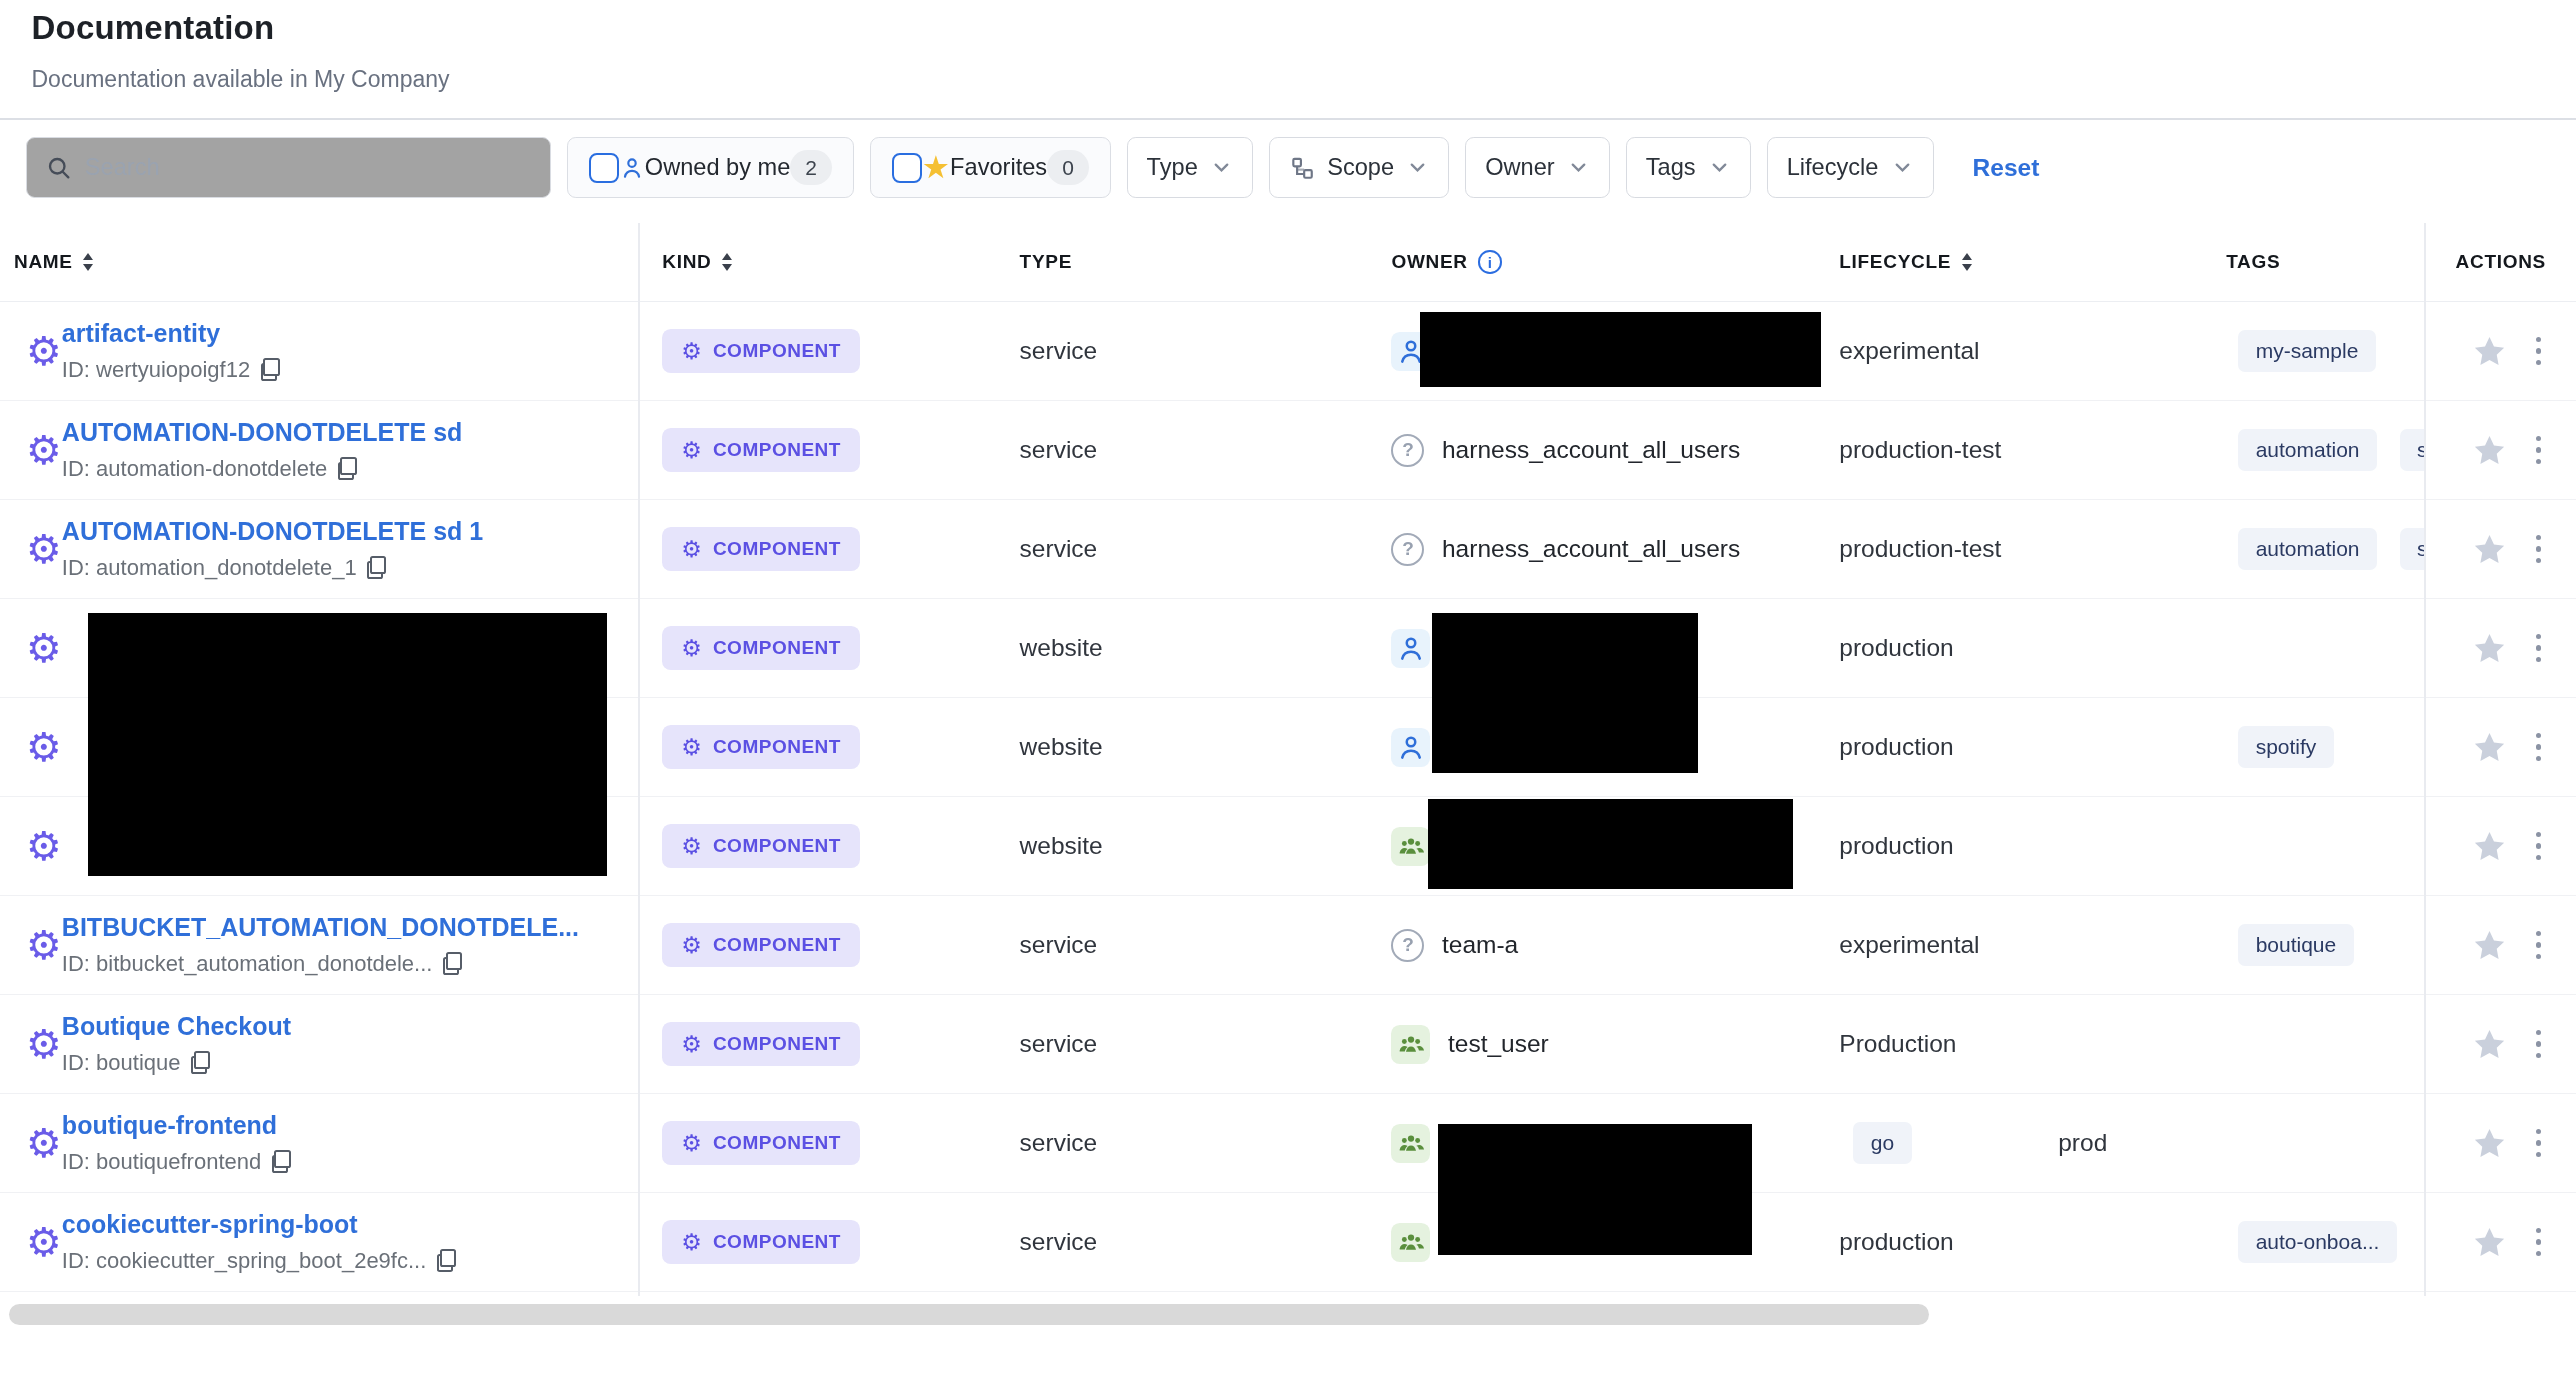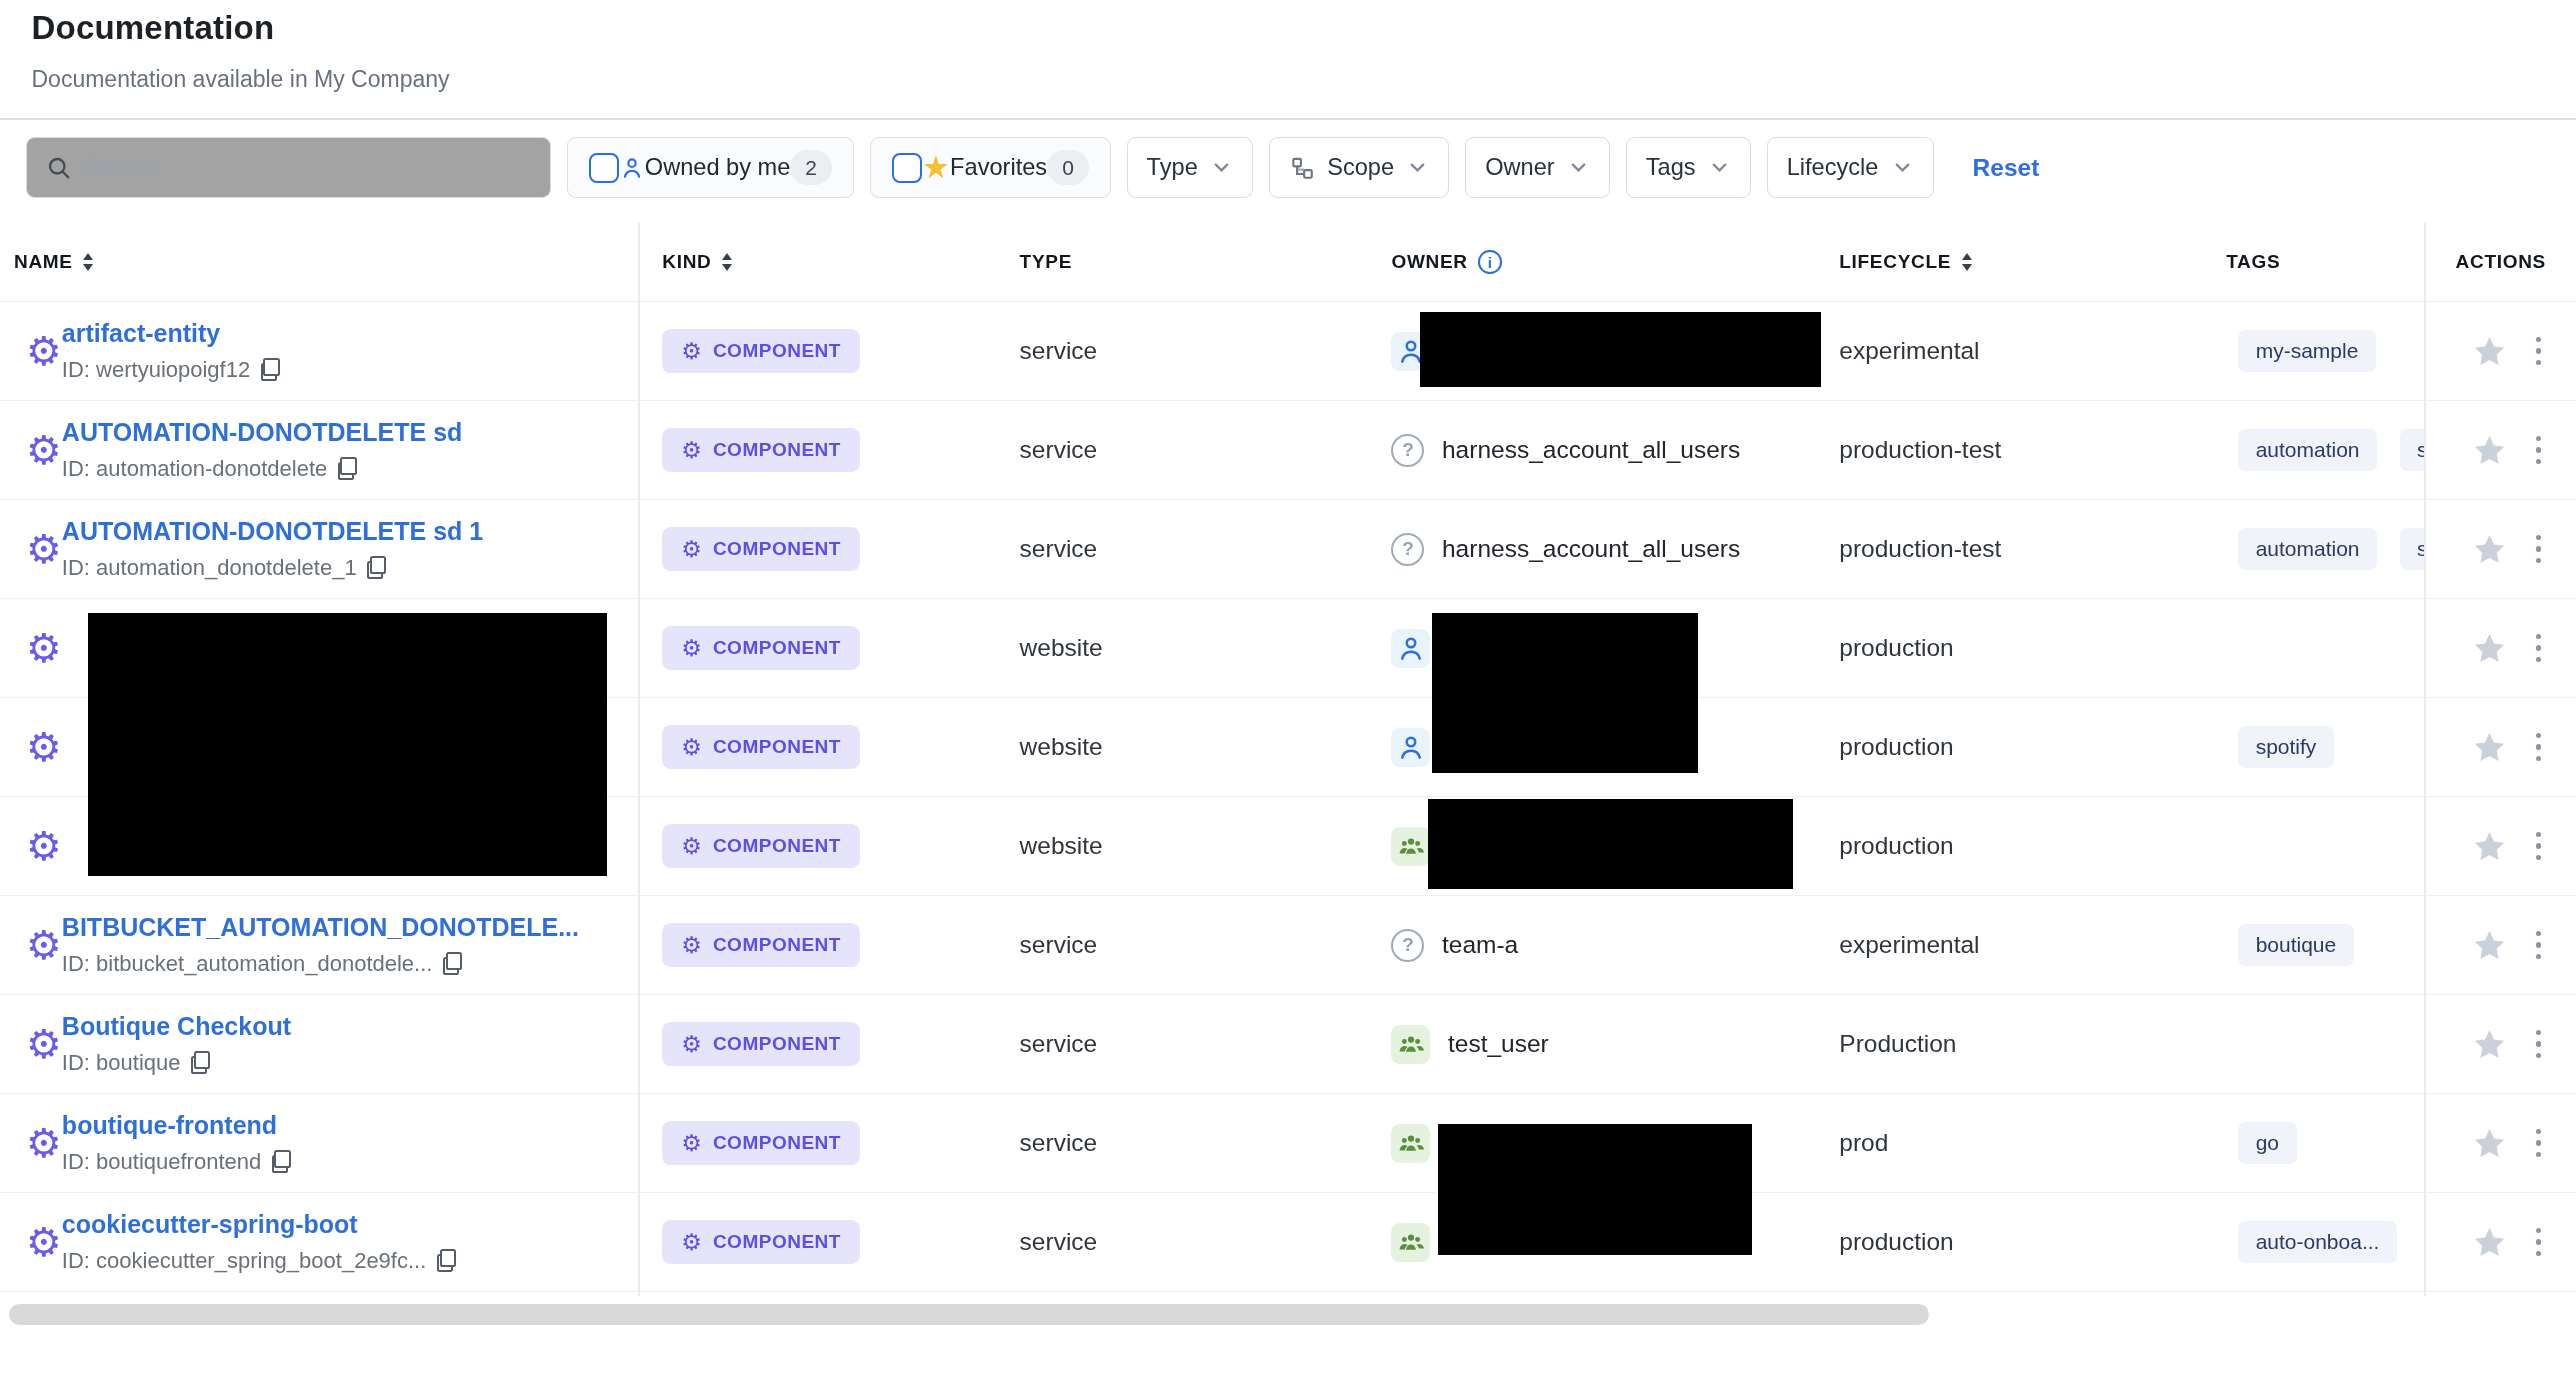--- a/index.html
+++ b/index.html
@@ -550,24 +550,24 @@
     <div class="cell c3">
             <span class="owner-tile tile-group">
               <svg width="28" height="28" viewBox="0 0 24 24" fill="#5a8f3d">
                 <circle cx="6.3" cy="9.8" r="2.1"></circle>
                 <circle cx="17.7" cy="9.8" r="2.1"></circle>
                 <circle cx="12" cy="8.2" r="2.7"></circle>
                 <path d="M2.3 17.6c.6-2.5 2.1-3.9 4.2-3.9.9 0 1.8.3 2.5.8-1.2 1-2 2.3-2.3 4h-4.4zM16.5 14.5c.7-.5 1.6-.8 2.5-.8 2.1 0 3.6 1.4 4.2 3.9h-4.4c-.3-1.7-1.1-3-2.3-3.1zM7.7 18.6c.6-2.9 2.2-4.5 4.3-4.5s3.7 1.6 4.3 4.5z"></path>
               </svg>
             </span>
           </div>
-    <div class="cell c4">prod</div>
     <div class="cell c5">
             <span class="tag">go</span>
           </div>
+    <div class="cell c4">prod</div>
     <div class="cell c6">
       <span class="star-btn">
               <svg width="37" height="37" viewBox="0 0 24 24" fill="#cad0dc">
                 <path d="M12 2.6l2.9 6.1 6.6.9-4.8 4.5 1.2 6.6L12 17.5l-5.9 3.2 1.2-6.6L2.5 9.6l6.6-.9z"></path>
               </svg>
             </span>
       <span class="kebab">
               <i></i>
               <i></i>
               <i></i>

